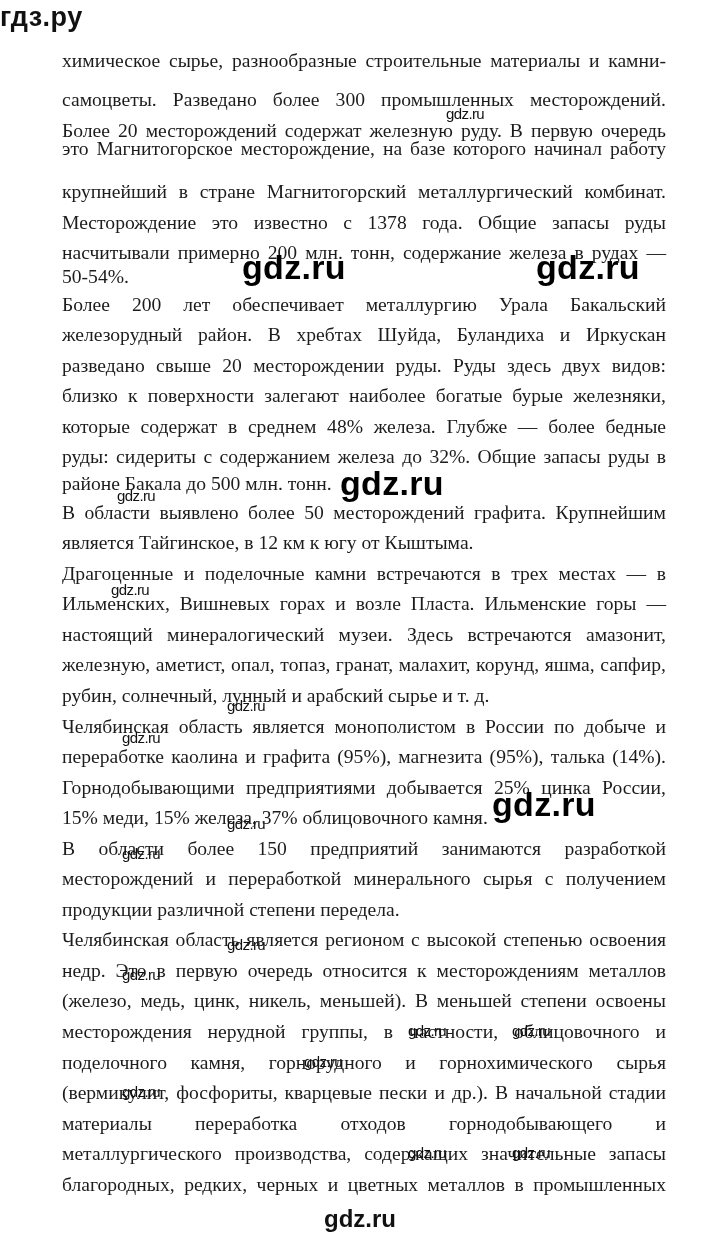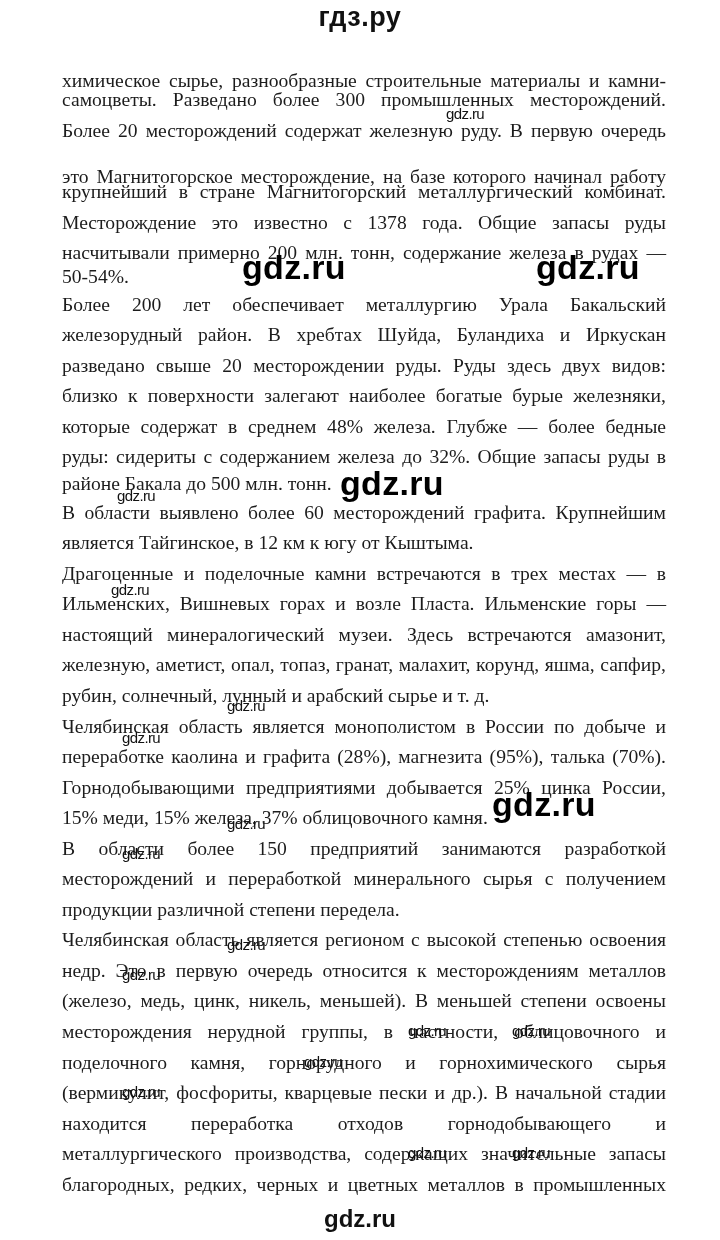--- a/index.html
+++ b/index.html
@@ -12,21 +12,21 @@
       height: 1240px;
       position: relative;
       overflow: hidden;
       color: #1a1a1a;
     }
     .header-title {
       position: absolute;
       top: 2px;
       left: 0;
       width: 720px;
-      text-align: center;
+      text-align: left;
       font-family: "Liberation Sans", "DejaVu Sans", sans-serif;
       font-weight: bold;
       font-size: 27px;
       letter-spacing: 0.5px;
       color: #111;
     }
     .page {
       position: absolute;
       left: 62px;
       top: 0;
@@ -78,62 +78,62 @@
       color: #111;
     }
   </style>
 </head>
 <body>
 
 <div class="header-title">гдз.ру</div>
 
 <div class="page">
 
-  <div class="line" style="top:68px">химическое сырье, разнообразные строительные материалы и камни-</div>
+  <div class="line" style="top:48px">химическое сырье, разнообразные строительные материалы и камни-</div>
   <div class="line" style="top:87px">самоцветы. Разведано более 300 промышленных месторождений.</div>
   <div class="line" style="top:118px">Более 20 месторождений содержат железную руду. В первую очередь</div>
-  <div class="line" style="top:164px">это Магнитогорское месторождение, на базе которого начинал работу</div>
+  <div class="line" style="top:136px">это Магнитогорское месторождение, на базе которого начинал работу</div>
   <div class="line" style="top:179px">крупнейший в стране Магнитогорский металлургический комбинат.</div>
   <div class="line" style="top:210px">Месторождение это известно с 1378 года. Общие запасы руды</div>
   <div class="line" style="top:240px">насчитывали примерно 200 млн. тонн, содержание железа в рудах —</div>
   <div class="line last" style="top:264px">50-54%.</div>
 
   <div class="line" style="top:292px">Более 200 лет обеспечивает металлургию Урала Бакальский</div>
   <div class="line" style="top:322px">железорудный район. В хребтах Шуйда, Буландиха и Иркускан</div>
   <div class="line" style="top:353px">разведано свыше 20 месторождении руды. Руды здесь двух видов:</div>
   <div class="line" style="top:383px">близко к поверхности залегают наиболее богатые бурые железняки,</div>
   <div class="line" style="top:414px">которые содержат в среднем 48% железа. Глубже — более бедные</div>
   <div class="line" style="top:444px">руды: сидериты с содержанием железа до 32%. Общие запасы руды в</div>
   <div class="line last" style="top:471px">районе Бакала до 500 млн. тонн.</div>
 
-  <div class="line" style="top:500px">В области выявлено более 60 месторождений графита. Крупнейшим</div>
+  <div class="line" style="top:500px">В области выявлено более 50 месторождений графита. Крупнейшим</div>
   <div class="line last" style="top:530px">является Тайгинское, в 12 км к югу от Кыштыма.</div>
 
   <div class="line" style="top:561px">Драгоценные и поделочные камни встречаются в трех местах — в</div>
   <div class="line" style="top:591px">Ильменских, Вишневых горах и возле Пласта. Ильменские горы —</div>
   <div class="line" style="top:622px">настоящий минералогический музеи. Здесь встречаются амазонит,</div>
   <div class="line" style="top:652px">железную, аметист, опал, топаз, гранат, малахит, корунд, яшма, сапфир,</div>
   <div class="line last" style="top:683px">рубин, солнечный, лунный и арабский сырье и т. д.</div>
 
   <div class="line" style="top:714px">Челябинская область является монополистом в России по добыче и</div>
-  <div class="line" style="top:744px">переработке каолина и графита (28%), магнезита (95%), талька (70%).</div>
+  <div class="line" style="top:744px">переработке каолина и графита (95%), магнезита (95%), талька (14%).</div>
   <div class="line" style="top:775px">Горнодобывающими предприятиями добывается 25% цинка России,</div>
   <div class="line last" style="top:805px">15% меди, 15% железа, 37% облицовочного камня.</div>
 
   <div class="line" style="top:836px">В области более 150 предприятий занимаются разработкой</div>
   <div class="line" style="top:866px">месторождений и переработкой минерального сырья с получением</div>
   <div class="line last" style="top:897px">продукции различной степени передела.</div>
 
   <div class="line" style="top:927px">Челябинская область является регионом с высокой степенью освоения</div>
   <div class="line" style="top:958px">недр. Это в первую очередь относится к месторождениям металлов</div>
   <div class="line" style="top:988px">(железо, медь, цинк, никель, меньшей). В меньшей степени освоены</div>
   <div class="line" style="top:1019px">месторождения нерудной группы, в частности, облицовочного и</div>
   <div class="line" style="top:1050px">поделочного камня, горнорудного и горнохимического сырья</div>
   <div class="line" style="top:1080px">(вермикулит, фосфориты, кварцевые пески и др.). В начальной стадии</div>
-  <div class="line" style="top:1111px">находится переработка отходов горнодобывающего и</div>
+  <div class="line" style="top:1111px">материалы переработка отходов горнодобывающего и</div>
   <div class="line" style="top:1141px">металлургического производства, содержащих значительные запасы</div>
   <div class="line" style="top:1172px">благородных, редких, черных и цветных металлов в промышленных</div>
 </div>
 
 <div class="wm-big" style="left:242px; top:250px;">gdz.ru</div>
 <div class="wm-big" style="left:536px; top:250px;">gdz.ru</div>
 <div class="wm-big" style="left:340px; top:466px;">gdz.ru</div>
 <div class="wm-big" style="left:492px; top:787px;">gdz.ru</div>
 
 <div class="wm-small" style="left:446px; top:106px;">gdz.ru</div>

